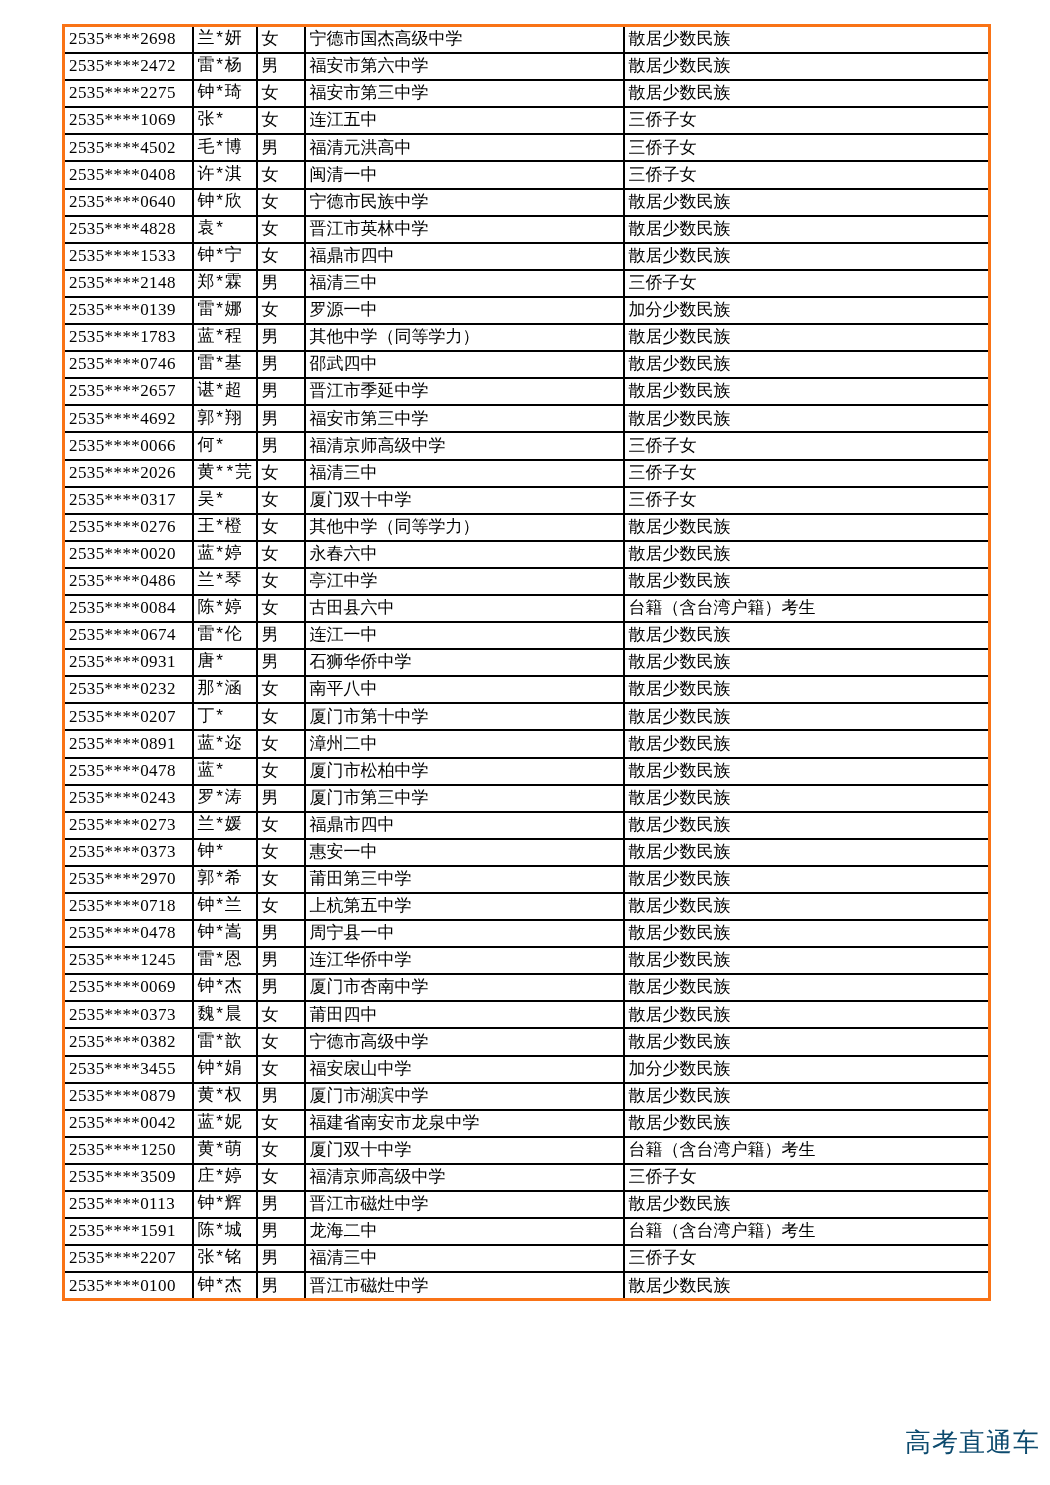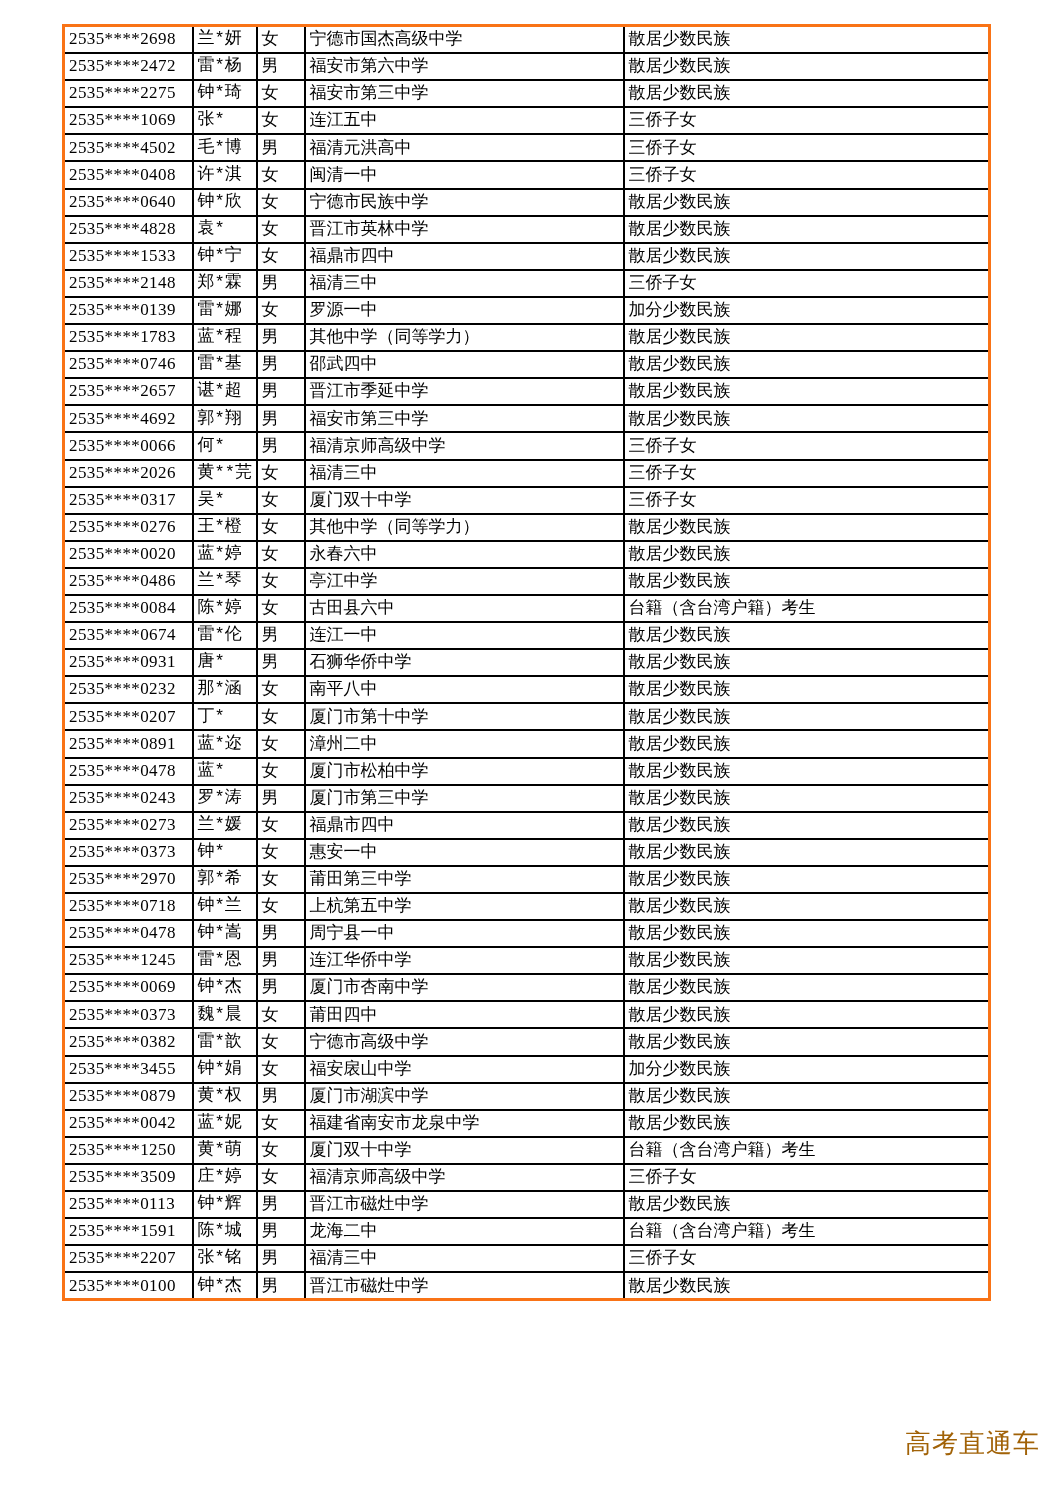--- a/index.html
+++ b/index.html
@@ -44,22 +44,22 @@
   td.col-gender { padding-left: 6px; }
   td.col-school { padding-left: 6px; margin-top: 16px; }
   td.col-category { padding-left: 4px; }
   .watermark {
     position: absolute;
     left: 905px;
     top: 1428px;
     font-size: 26px;
     line-height: 30px;
     letter-spacing: 1px;
-    color: #a16207;
-    font-family: Liberation Sans, sans-serif;
+    color: #0c4a6e;
+    font-family: Liberation Serif, serif;
     white-space: nowrap;
   }
 </style>
 </head>
 <body>
 
 <div class="page">
   <table class="roster">
     <colgroup>
       <col style="width:129px">

